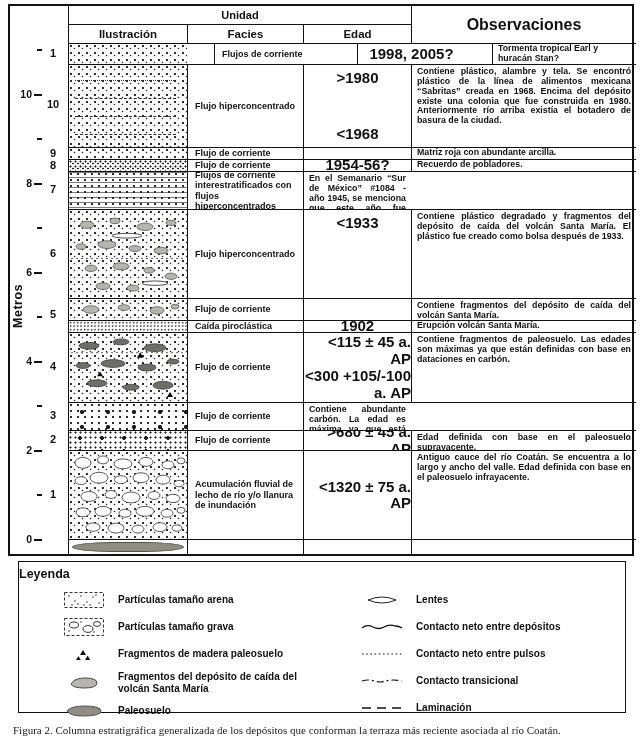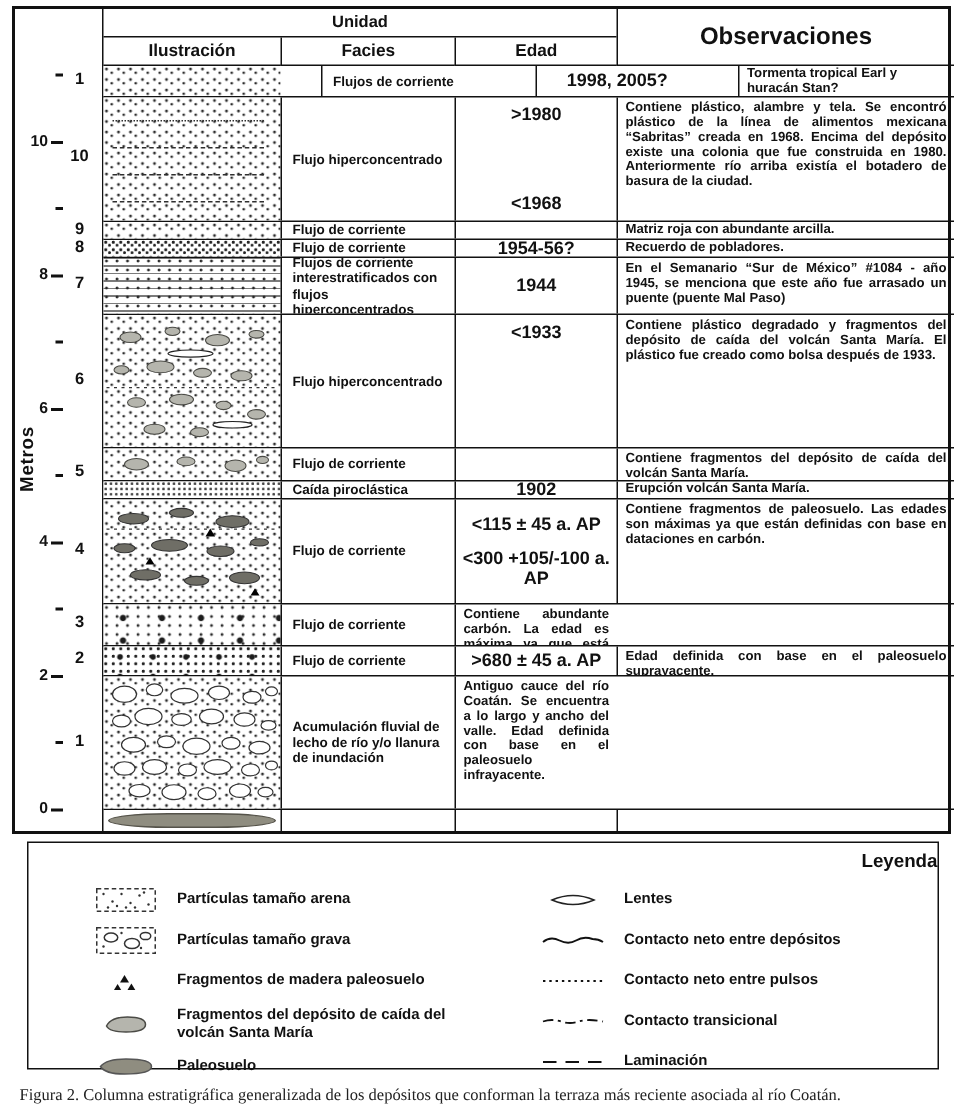--- a/index.html
+++ b/index.html
@@ -38,22 +38,22 @@
 
   .rows{display:flex;flex-direction:column;flex:1;}
   .row{display:grid;grid-template-columns:118px 116px 108px 1fr;
        box-sizing:border-box;border-top:1px solid #111;flex:0 0 auto;}
   .rows .row:first-child{border-top:none;gap:27px;}
   .cell{position:relative;box-sizing:border-box;overflow:hidden;}
   .cell + .cell{border-left:1px solid #111;}
 
   .facies{display:flex;align-items:center;padding:1px 4px 1px 7px;
           font-weight:bold;font-size:9px;line-height:1.15;}
-  .edad{display:flex;align-items:center;justify-content:center;text-align:center;
-        font-weight:bold;font-size:12px;line-height:1.1;}
+  .edad{display:flex;align-items:center;justify-content:center;text-align:right;
+        font-weight:bold;font-size:15px;line-height:1.1;}
   .edad.vsplit{flex-direction:column;justify-content:space-between;padding:5px 0;}
   .edad.veven{flex-direction:column;justify-content:space-evenly;}
   .edad.vtop{align-items:flex-start;padding-top:5px;}
   .obs{padding:2px 5px 1px 5px;font-weight:bold;font-size:8.8px;
        line-height:1.12;text-align:justify;}
   .obs.vcenter{display:flex;align-items:center;text-align:left;padding-top:0;}
 
   
   .pat-sand{background-color:#fff;background-image:
       radial-gradient(circle at 2px 2px,#2b2b2b .7px,transparent 1.2px),
@@ -82,21 +82,21 @@
   .ov{position:absolute;left:0;top:0;width:100%;height:100%;}
   .lam{position:absolute;left:5%;right:9%;display:block;height:0;}
   .lam.dash{border-top:1px dashed #2e2e2e;}
   .lam.dot{border-top:1px dotted #2e2e2e;}
   .paleosol-band{margin:2px 3px 0 3px;height:8px;background:#8f8d80;
                  border:1px solid #55534a;border-radius:50% / 70%;}
 
   
   .legend{position:absolute;left:18px;top:561px;width:608px;height:152px;
           border:1.5px solid #111;box-sizing:border-box;padding-top:5px;}
-  .legend-title{text-align:right;font-weight:bold;font-size:12.5px;}
+  .legend-title{text-align:left;font-weight:bold;font-size:12.5px;}
   .legend-cols{display:flex;padding:9px 8px 0 42px;gap:12px;}
   .lcol{flex:1 1 50%;}
   .lcol.right{padding-left:28px;}
   .li{display:flex;align-items:center;gap:11px;margin-bottom:7px;min-height:20px;}
   .sw{flex:0 0 46px;display:flex;justify-content:center;align-items:center;}
   .lt{font-weight:bold;font-size:10px;line-height:1.15;max-width:212px;}
 
   
   .caption{position:absolute;left:13px;top:724px;width:622px;
            font-family:"Liberation Serif",serif;font-size:11px;color:#222;}
@@ -206,23 +206,20 @@
             </div>
           <div class="cell obs vcenter">
               <span>Recuerdo de pobladores.</span>
             </div>
         </div>
 
         <div class="row" style="height:38px">
           <div class="cell illus pat-interbed"></div>
           <div class="cell facies">
               <span>Flujos de corriente interestratificados con flujos hiperconcentrados</span>
-            </div>
-          <div class="cell edad">
-              <span>1944</span>
             </div>
           <div class="cell obs"><span>En el Semanario “Sur de México” #1084 - año 1945, se menciona que este año fue arrasado un puente (puente Mal Paso)</span></div>
         </div>
 
         <div class="row" style="height:89px">
           <div class="cell illus pat-sand">
             <svg class="ov" viewBox="0 0 118 89" preserveAspectRatio="none">
               <g fill="#b5b5ad" stroke="#4a4a45" stroke-width="0.7">
                 <ellipse cx="18" cy="15" rx="7" ry="3.6"></ellipse>
                   <ellipse cx="46" cy="11" rx="5" ry="2.8"></ellipse>
@@ -369,20 +366,23 @@
                 <ellipse cx="47" cy="78" rx="8" ry="5"></ellipse>
                   <ellipse cx="69" cy="79" rx="6" ry="4"></ellipse>
                 <ellipse cx="91" cy="77" rx="7" ry="4.5"></ellipse>
                   <ellipse cx="108" cy="78" rx="5" ry="3.2"></ellipse>
               </g>
             </svg>
           </div>
           <div class="cell facies">
               <span>Acumulación fluvial de lecho de río y/o llanura de inundación</span>
             </div>
+          <div class="cell edad">
+              <span>&lt;1320 ± 75 a. AP</span>
+            </div>
           <div class="cell obs"><span>Antiguo cauce del río Coatán. Se encuentra a lo largo y ancho del valle. Edad definida con base en el paleosuelo infrayacente.</span></div>
         </div>
 
         <div class="row" style="height:15px">
           <div class="cell illus">
             <div class="paleosol-band"></div>
           </div>
           <div class="cell"></div>
           <div class="cell"></div>
           <div class="cell"></div>

